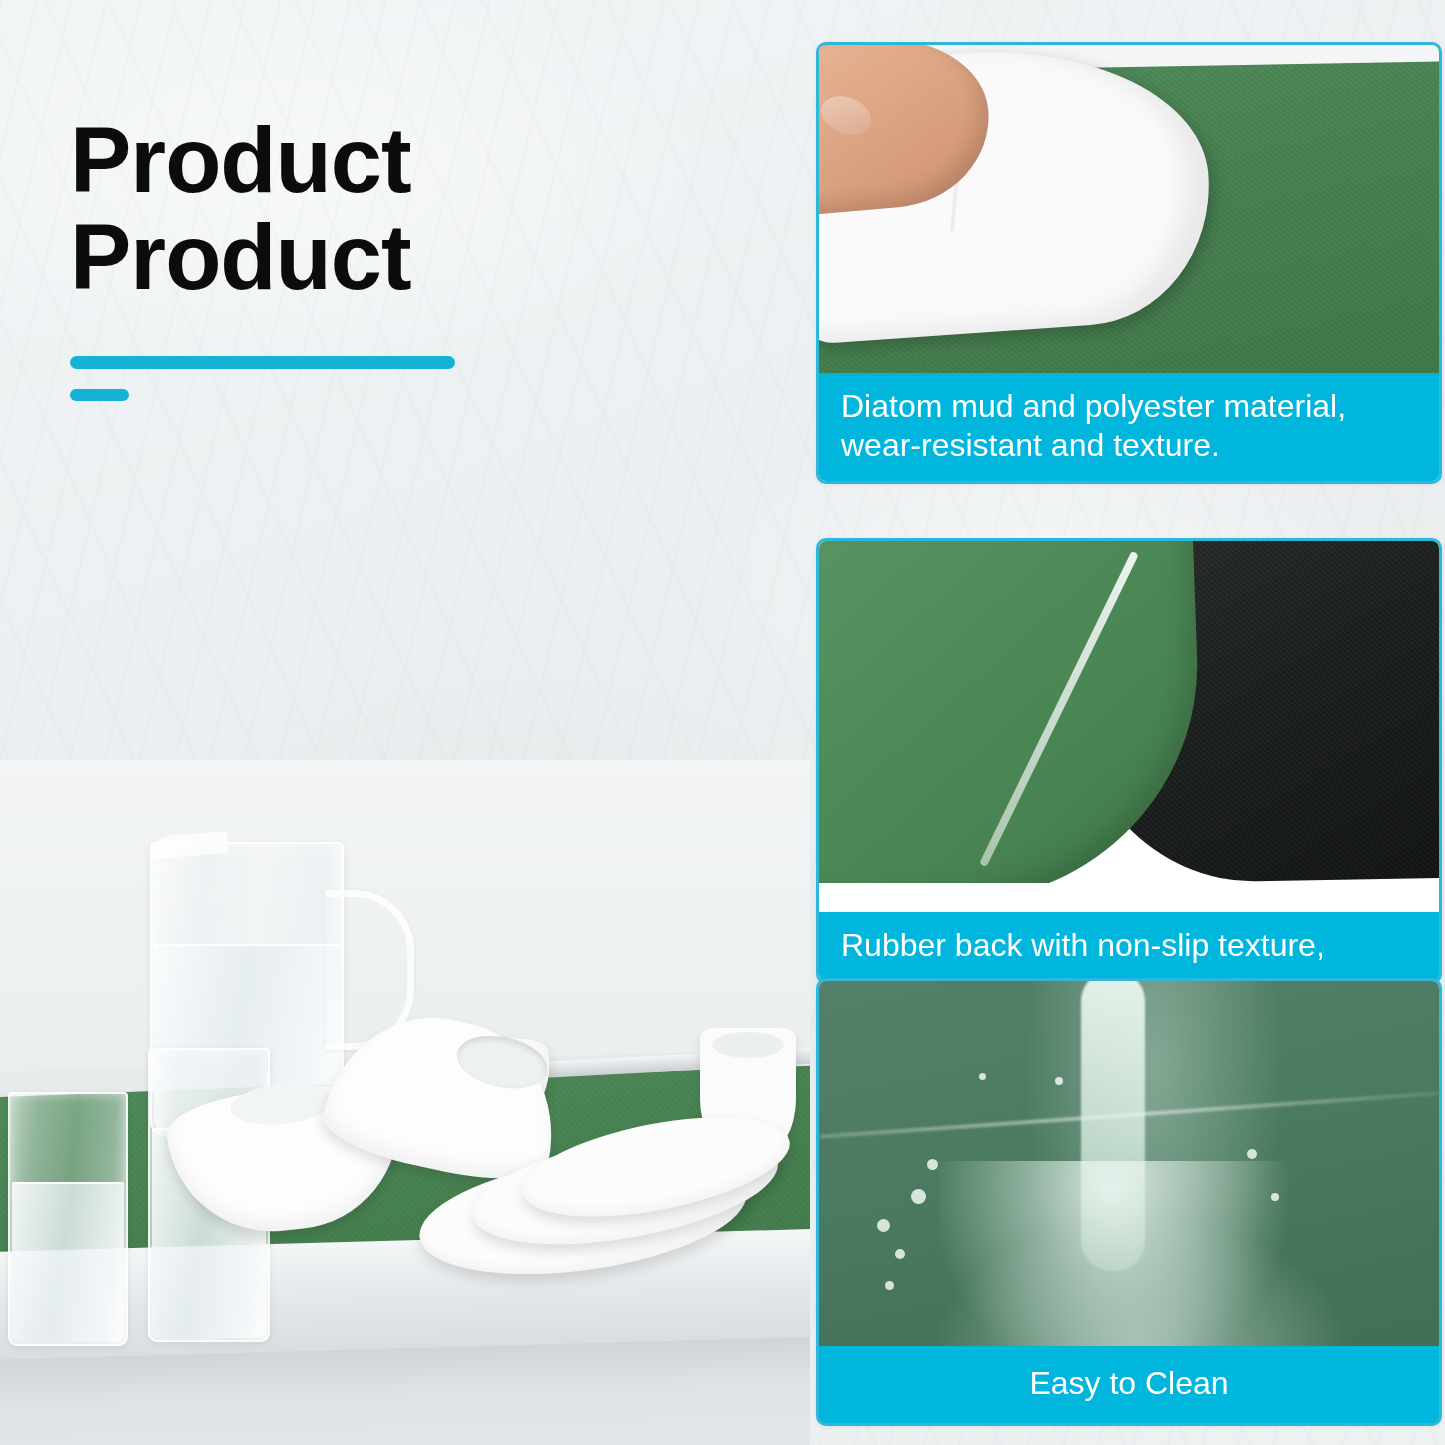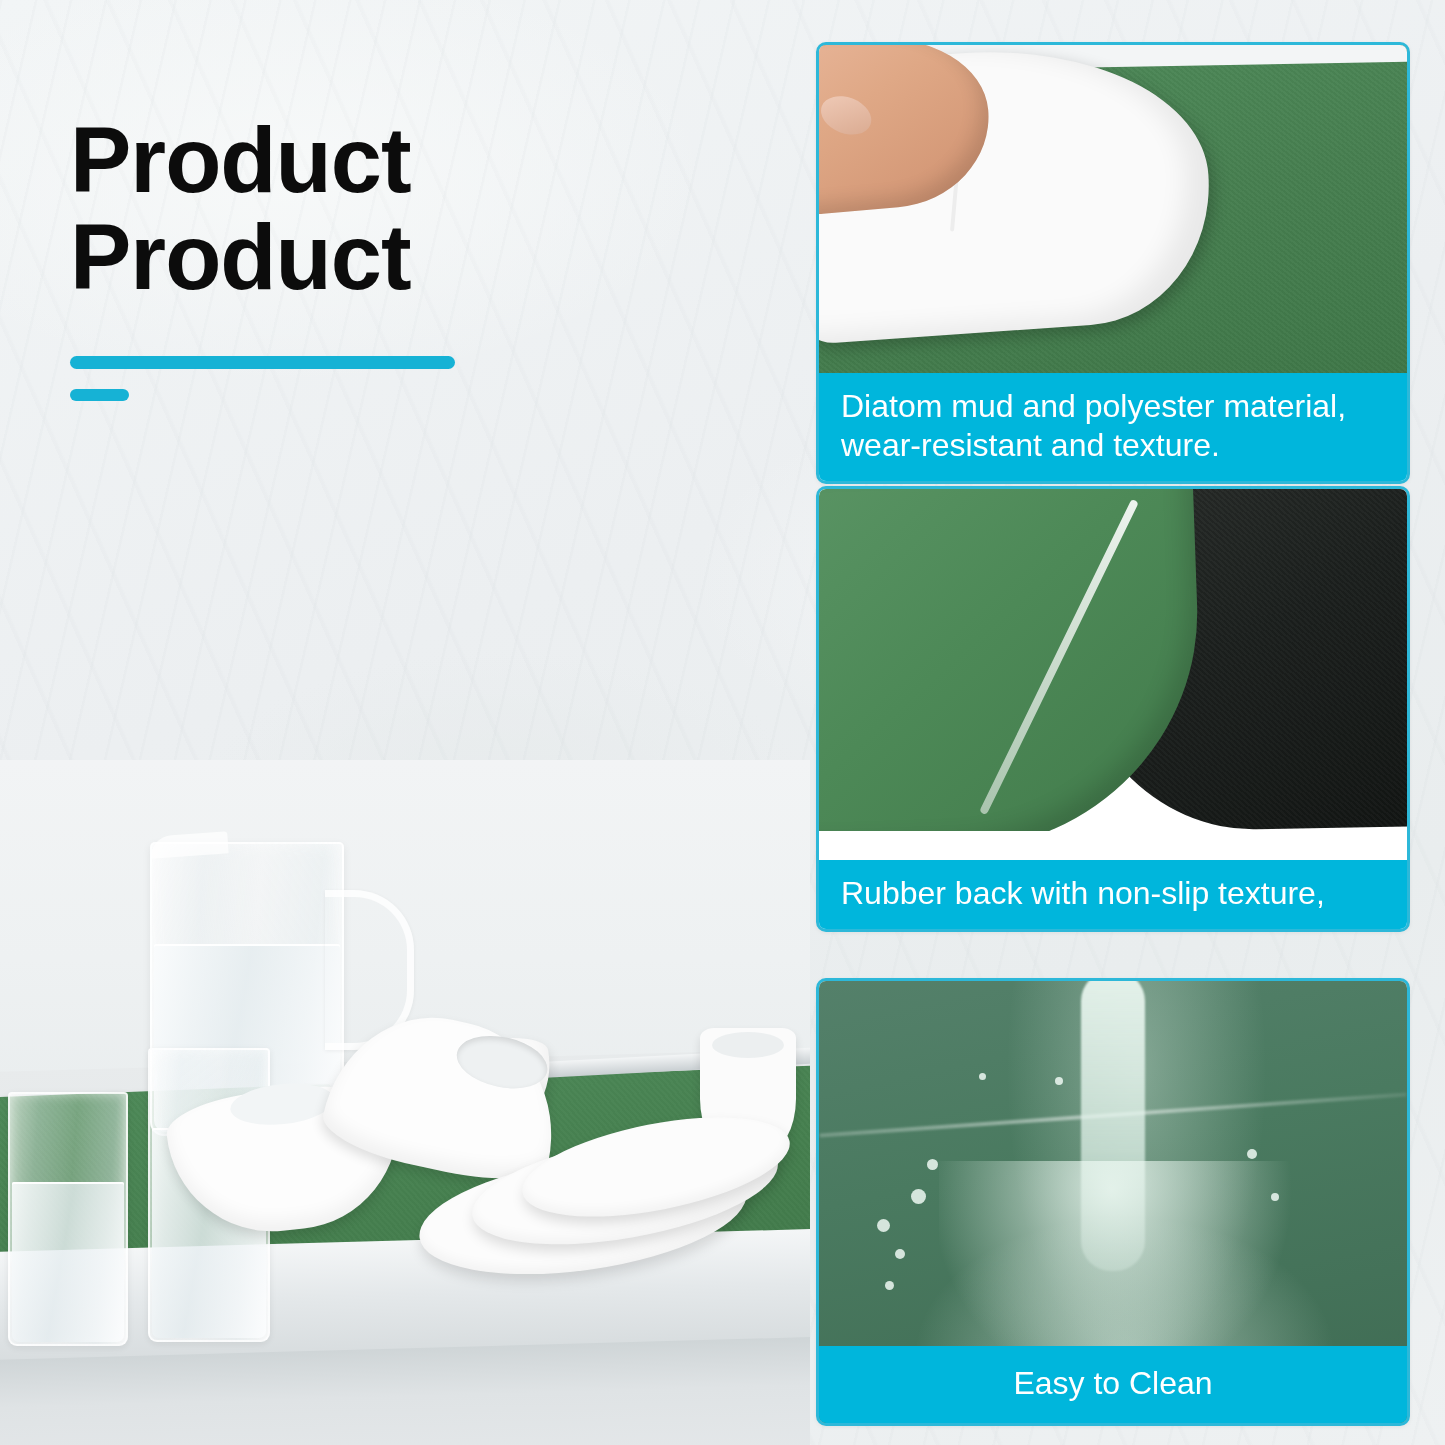--- a/index.html
+++ b/index.html
@@ -89,23 +89,23 @@
   .p2{left:470px;top:380px;width:310px;height:98px;transform:rotate(-10deg);}
   .p3{left:520px;top:364px;width:272px;height:86px;transform:rotate(-11deg);}
   .cupset{position:absolute;left:700px;top:268px;width:96px;height:126px;background:#fbfbfb;
      border-radius:14px 14px 34% 34%/10px 10px 44% 44%;box-shadow:0 5px 10px rgba(0,0,0,.11);}
   .cupset:before{content:"";position:absolute;left:12px;top:4px;width:72px;height:26px;border-radius:50%;background:#eceff0;}
   .rail{position:absolute;left:328px;top:300px;width:500px;height:16px;border-radius:9px;
      background:linear-gradient(180deg,#f3f5f6,#c9cfd2);transform:rotate(-3deg);}
 
   
   .panel{position:absolute;left:816px;width:588px;border:3px solid #2db8d9;border-radius:10px;overflow:hidden;
-     background:#ffffff;box-shadow:0 1px 4px rgba(0,0,0,.06);}
+     background:#ffffff;box-shadow:0 1px 4px rgba(0,0,0,.06);padding-left:32px;}
   .p-one{top:42px;height:436px;}
-  .p-two{top:486px;height:440px;}
+  .p-two{top:538px;height:440px;}
   .p-three{top:978px;height:442px;}
   .photo{position:absolute;left:0;right:0;top:0;overflow:hidden;}
 
   
   .ph1{height:330px;background:linear-gradient(168deg,#4f8b5a 0%,#477f50 50%,#3f7748 100%);}
   .ph1:before{content:"";position:absolute;inset:0;opacity:.4;
      background:repeating-linear-gradient(38deg, rgba(255,255,255,.06) 0 2px, rgba(0,0,0,.06) 2px 4px);}
   .ph1 .wall{position:absolute;left:0;top:-4px;width:100%;height:26px;background:#f3f5f6;transform:rotate(-1deg);}
   .cloth{position:absolute;left:-30px;top:6px;width:420px;height:280px;background:#fafafa;
      border-radius:0 78% 42% 12%/0 68% 70% 18%;transform:rotate(-4deg);

